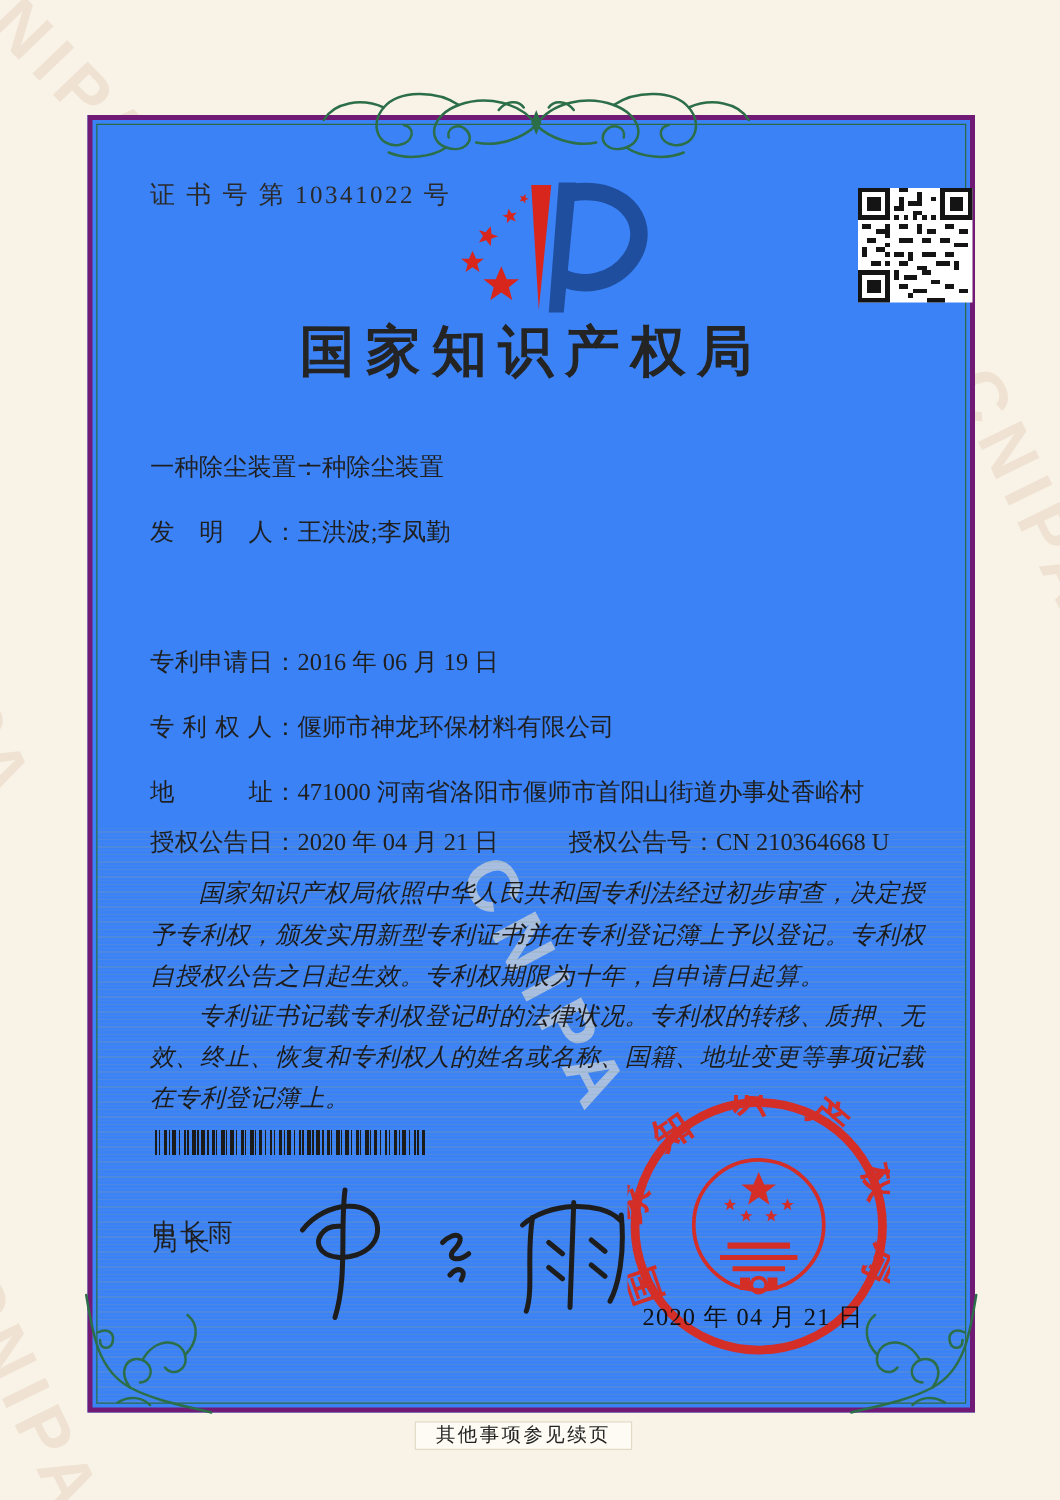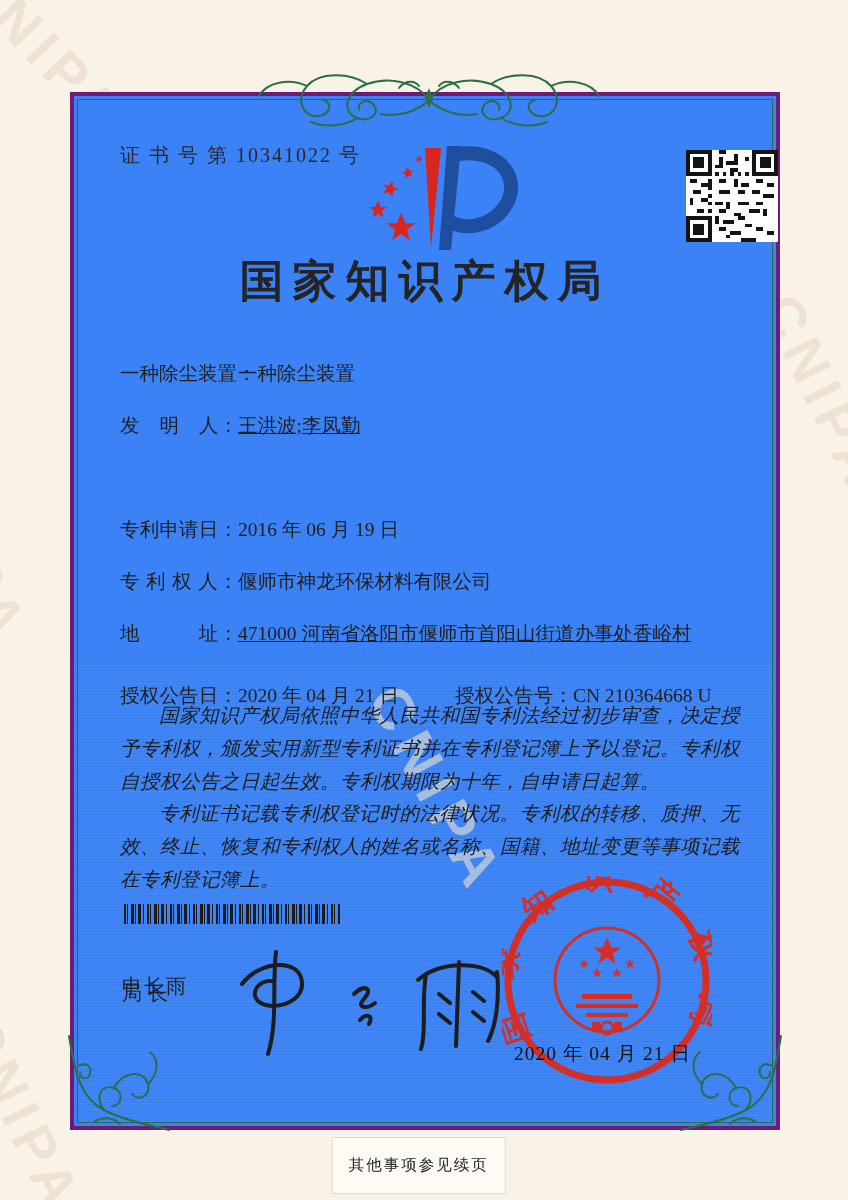--- a/index.html
+++ b/index.html
@@ -62,23 +62,23 @@
   .cert-no { position:absolute; left:46px; top:46px; font-size:20px; letter-spacing:2px; color:#2a2a2a; }
   .logo { position:absolute; left:272px; top:44px; }
   .qr { position:absolute; left:612px; top:54px; }
   .title {
     position:absolute; left:0; top:156px; width:100%;
     text-align:center; font-size:44px; font-weight:bold;
     letter-spacing:9px; color:#242424;
   }
 
   .field-row { position:absolute; left:46px; font-size:19.5px; white-space:nowrap; }
-  .row-0 { top:264px; } .row-1 { top:316px;text-decoration:underline; } .row-2 { top:368px; }
-  .row-3 { top:420px; } .row-4 { top:472px; } .row-5 { top:524px;text-decoration:underline; }
-  .row-6 { top:586px; }
+  .row-0 { top:264px; } .row-1 { top:316px; } .row-2 { top:368px; }
+  .row-3 { top:420px; } .row-4 { top:472px; } .row-5 { top:524px; }
+  .row-6 { top:564px; }
   .field-label { display:inline-block; width:118px; text-align:justify; text-align-last:justify; }
   .field-value { }
   .grant-pair { margin-left:56px; }
 
   .paragraphs { position:absolute; left:46px; top:604px; width:620px; z-index:2; }
   .paragraphs p {
     font-size:19.5px; line-height:1.68; text-indent:2em;
     font-style:italic; letter-spacing:.5px; text-align:justify; color:#1c1c1c;
   }
 
@@ -98,21 +98,21 @@
   .signature { position:absolute; left:138px; top:848px; z-index:2; }
 
   .seal { position:absolute; left:428px; top:780px; z-index:2; opacity:.95; }
   .seal-date { position:absolute; left:440px; top:944px; font-size:19.5px; letter-spacing:1px; color:#111; z-index:3; white-space:nowrap; }
 
   .page-footer { position:absolute; left:0; top:998px; width:100%; text-align:center; font-size:16px; letter-spacing:3px; color:#333; z-index:2; }
 
   .continuation {
     position:absolute; left:50%; top:1137px; transform:translateX(-53%);
     background:#fdfbf3; border:1px solid #e3dac6;
-    padding:17px 16px; font-size:15.5px; letter-spacing:2px; color:#222; z-index:2;
+    padding:0 16px; font-size:15.5px; letter-spacing:2px; color:#222; z-index:2;
     white-space:nowrap;
   }
 </style>
 </head>
 <body>
 
 <div class="wm wm1">CNIPA</div>
 <div class="wm wm2">CNIPA</div>
 <div class="wm wm3">CNIPA</div>
 <div class="wm wm4">CNIPA</div>

